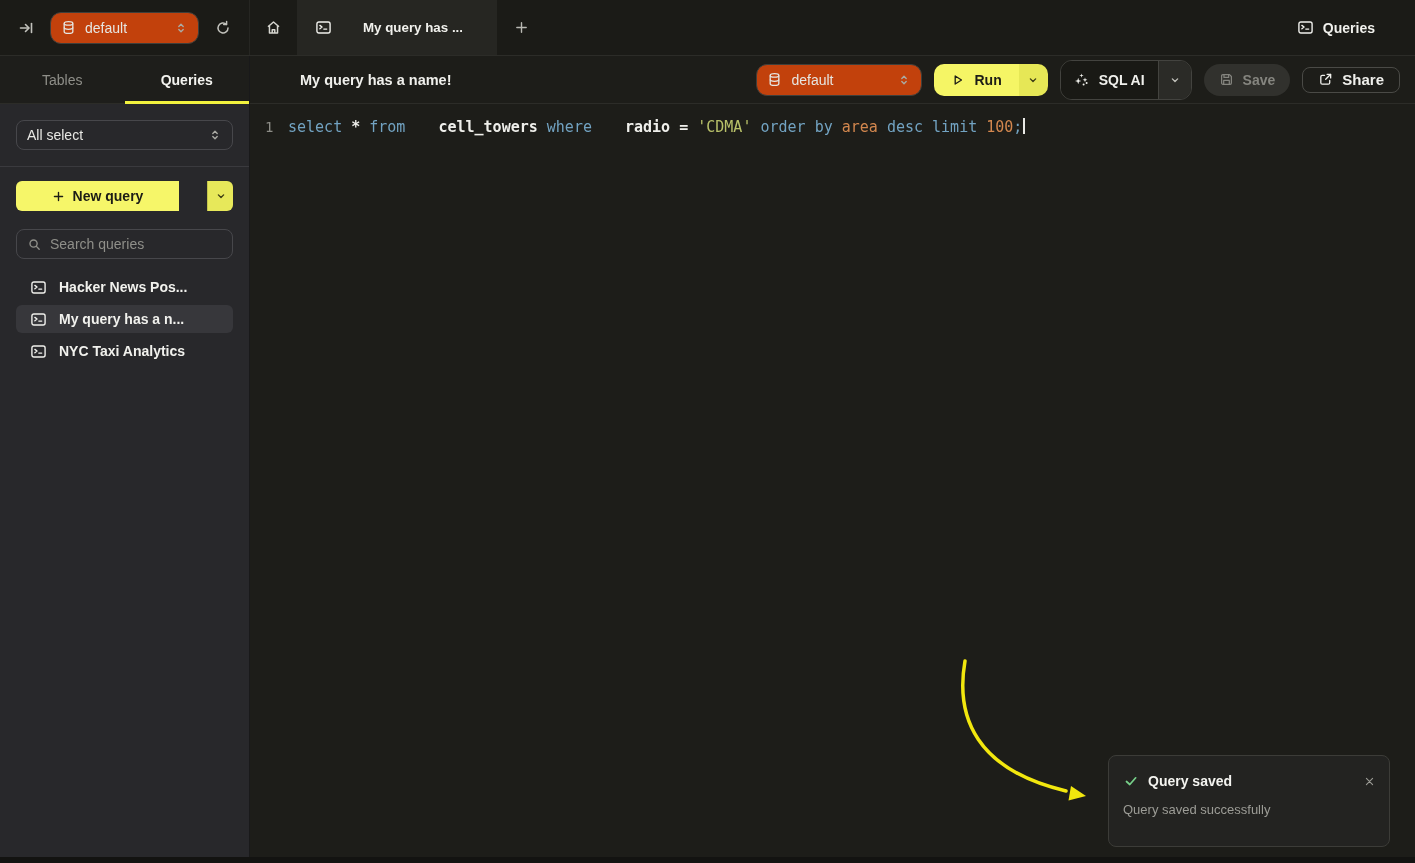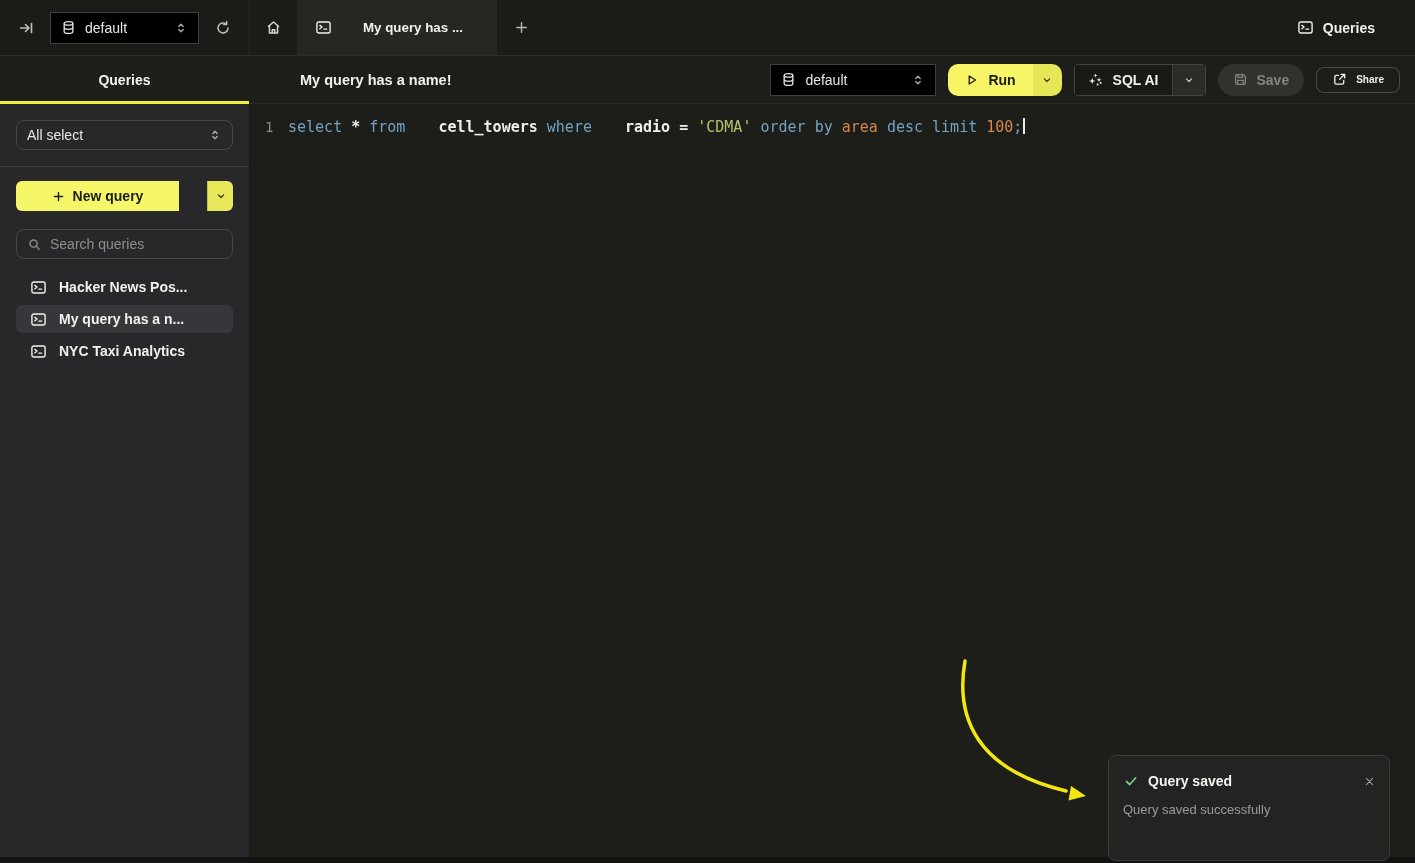--- a/index.html
+++ b/index.html
@@ -9,21 +9,21 @@
     background:#1d1d19; color:#ecece8;
     font-family:"Liberation Sans", sans-serif; font-size:14px;
   }
   svg { display:block; }
   .icon { flex:0 0 auto; display:flex; align-items:center; justify-content:center; }
 
   
   .topbar { display:flex; align-items:stretch; height:56px; background:#1b1b17; border-bottom:1px solid #2c2c28; }
   .topbar-left { width:250px; display:flex; align-items:center; gap:10px; padding:0 12px; border-right:1px solid #262622; }
   .iconbtn { width:28px; height:28px; display:flex; align-items:center; justify-content:center; color:#c2c2bc; background:none; border:none; cursor:pointer; border-radius:6px; }
-  .select-box { height:32px; display:flex; align-items:center; gap:9px; padding:0 10px; border:1px solid #3f3f3b; border-radius:0; background:#000000; color:#e6e6e2; cursor:pointer; }
+  .select-box { height:32px; display:flex; align-items:center; gap:9px; padding:0 10px; border:1px solid #3f3f3b; border-radius:11px; background:#c2410c; color:#e6e6e2; cursor:pointer; }
   .select-box .updown { margin-left:auto; color:#aaaaa4; }
   .topbar-db { flex:1; }
   .tabstrip { flex:1; display:flex; align-items:stretch; }
   .home-btn { width:47px; display:flex; align-items:center; justify-content:center; color:#d6d6d0; background:none; border:none; cursor:pointer; }
   .edit-tab { width:200px; display:flex; align-items:center; gap:11px; padding:0 18px; background:#262622; color:#f1f1ed; cursor:pointer; border:none; }
   .edit-tab .tab-label { font-weight:600; white-space:nowrap; overflow:hidden;padding-left:20px; }
   .newtab-btn { width:48px; display:flex; align-items:center; justify-content:center; color:#b9b9b3; background:none; border:none; cursor:pointer; }
   .topbar-right { display:flex; align-items:center; gap:9px; margin-left:auto; padding-right:40px; color:#f1f1ed; font-weight:600; }
 
   
@@ -51,41 +51,41 @@
 
   
   .main { flex:1; display:flex; flex-direction:column; background:#1d1d19; }
   .editor-header { height:48px; flex:0 0 48px; display:flex; align-items:center; padding:0 15px; border-bottom:1px solid #2c2c28; }
   .doc-title { font-weight:600; color:#f0f0ec; font-size:14.5px;margin-left:35px; }
   .header-controls { margin-left:auto; display:flex; align-items:center; gap:12px; }
   .header-db { width:166px; }
   .run-btn { display:flex; height:32px; border-radius:10px; overflow:hidden; }
   .run-main { display:flex; align-items:center; gap:9px; padding:0 17px; background:#f5f565; color:#1c1c16; font-weight:600; border:none; cursor:pointer; font-family:inherit; font-size:14px; }
   .run-chev { width:29px; display:flex; align-items:center; justify-content:center; background:#e6e756; color:#3a3a14; border:none; cursor:pointer; }
-  .sqlai-btn { display:flex; height:32px; border:1px solid #43433f; border-radius:4px; overflow:hidden; }
+  .sqlai-btn { display:flex; height:40px; border:1px solid #43433f; border-radius:12px; overflow:hidden; }
   .sqlai-main { display:flex; align-items:center; gap:9px; padding:0 13px; background:#191915; color:#f0f0ec; font-weight:600; border:none; cursor:pointer; font-family:inherit; font-size:14px; }
   .sqlai-chev { width:33px; display:flex; align-items:center; justify-content:center; background:#2b2b27; color:#c2c2bc; border:none; border-left:1px solid #43433f; cursor:pointer; }
   .save-btn { height:32px; display:flex; align-items:center; gap:9px; padding:0 15px; background:#31312d; color:#85857f; border:none; border-radius:16px; font-weight:600; font-family:inherit; font-size:14px; cursor:default; }
-  .share-btn { height:26px; display:flex; align-items:center; gap:9px; padding:0 15px; background:transparent; color:#f0f0ec; border:1px solid #4a4a46; border-radius:8px; font-weight:600; font-family:inherit; font-size:10px; cursor:pointer; }
+  .share-btn { height:26px; display:flex; align-items:center; gap:9px; padding:0 15px; background:transparent; color:#f0f0ec; border:1px solid #4a4a46; border-radius:8px; font-weight:600; font-family:inherit; font-size:15px; cursor:pointer; }
 
   
   .editor-area { flex:1; position:relative; }
   .code-line { display:flex; padding:13px 0 0 15px; font-family:"DejaVu Sans Mono", monospace; font-size:15px; line-height:20px; }
   .gutter { width:23px; color:#8c8c86; font-size:14px; }
   .code { white-space:pre; }
   .tk-kw { color:#72a3c2; }
   .tk-id { color:#efefeb; font-weight:bold;margin-left:24px; }
   .tk-op { color:#efefeb; font-weight:bold; }
   .tk-str { color:#b8c169; }
   .tk-or { color:#d3874e; }
   .tk-pu { color:#72a3c2; }
   .caret { display:inline-block; width:2px; height:16px; background:#e9e9e5; vertical-align:-2px; margin-left:1px; }
 
   
-  .toast { position:absolute; right:25px; top:755px; width:282px; height:106px; background:#232321; border:1px solid #3c3c38; border-radius:8px; padding:17px 14px 14px; z-index:6; }
+  .toast { position:absolute; right:25px; top:755px; width:282px; height:92px; background:#232321; border:1px solid #3c3c38; border-radius:8px; padding:17px 14px 14px; z-index:6; }
   .toast-head { display:flex; align-items:center; gap:9px; }
   .toast-title { font-weight:700; color:#f4f4f0; font-size:14px; }
   .toast-close { margin-left:auto; background:none; border:none; color:#9c9c96; cursor:pointer; display:flex; }
   .toast-msg { margin-top:13px; color:#9c9c96; font-size:13px; }
 
   
   .arrow-overlay { position:absolute; inset:0; pointer-events:none; z-index:5; }
   .bottom-edge { position:absolute; left:0; right:0; bottom:0; height:6px; background:#131311; z-index:4; }
 </style>
 </head>
@@ -168,20 +168,23 @@
           </svg>
       </span>
       <span>Queries</span>
     </div>
   </div>
 
   <div class="body">
 
     <div class="sidebar">
       <div class="sidebar-tabs">
+        <button class="side-tab">
+          <span>Tables</span>
+        </button>
         <button class="side-tab active">
           <span>Queries</span>
           <span class="underline"></span>
         </button>
       </div>
 
       <div class="sidebar-body">
         <div class="filter-select">
           <span>All select</span>
           <span class="icon updown">

